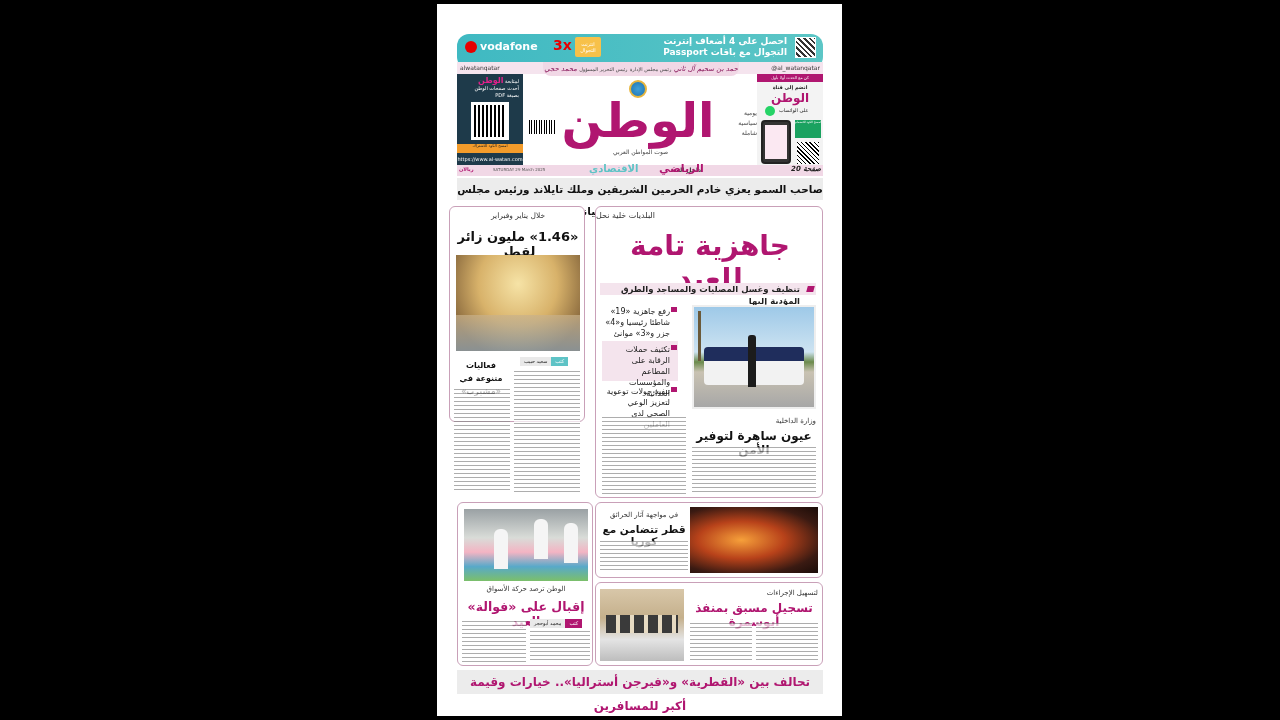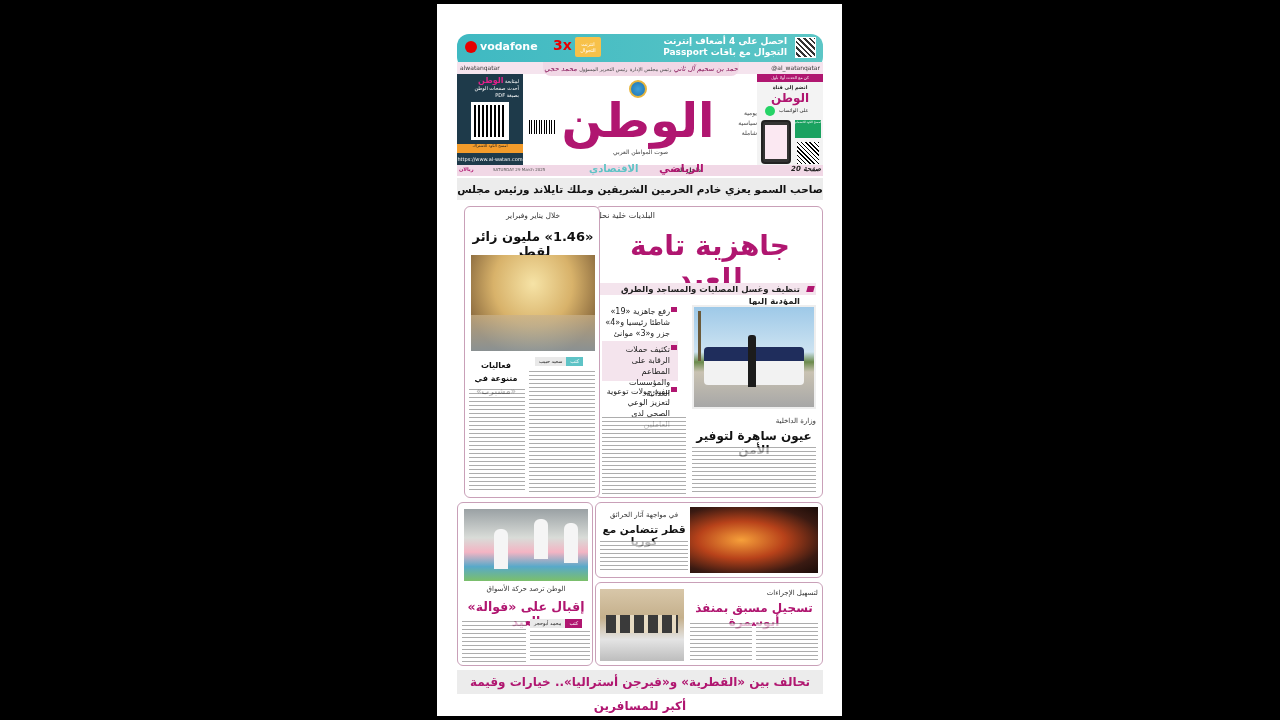--- a/index.html
+++ b/index.html
@@ -73,21 +73,21 @@
   .b3 { left: 6px; top: 176px; height: 30px; }
   .photo-police { left: 96px; top: 98px; width: 124px; height: 104px; background: linear-gradient(180deg,#9ec9e8 0,#cde3f1 45%,#6b8a4b 55%,#c9c2b2 65%,#a7a7a7 100%); border: 2px solid #eee; }
   .photo-police .car { left: 10px; top: 40px; width: 100px; height: 38px; background: #f2f2f2; border-radius: 4px; border-top: 14px solid #1f2d5c; }
   .photo-police .man { left: 54px; top: 28px; width: 8px; height: 52px; background: #1c1c1c; border-radius: 3px 3px 0 0; }
   .photo-police .palm { left: 4px; top: 4px; width: 3px; height: 50px; background: #6b5a3a; }
   .eid .kick2 { left: 96px; top: 210px; width: 124px; text-align: right; font-size: 7px; color: #333; }
   .eid .hl2 { left: 96px; top: 222px; width: 124px; text-align: center; font-size: 12px; font-weight: bold; color: #111; direction: rtl; }
   .eid .txt2 { left: 96px; top: 240px; width: 124px; height: 48px; }
   .eid .txtl { left: 6px; top: 210px; width: 84px; height: 78px; }
 
-  .visitors { left: 27px; top: 202px; width: 136px; height: 292px; }
+  .visitors { left: 12px; top: 202px; width: 136px; height: 216px; }
   .visitors .kick { left: 0; top: 4px; width: 136px; text-align: center; font-size: 7.5px; color: #333; }
   .visitors .hl { left: 0; top: 22px; width: 136px; text-align: center; font-size: 13px; font-weight: bold; color: #111; direction: rtl; }
   .visitors .photo { left: 6px; top: 48px; width: 124px; height: 96px; background: radial-gradient(ellipse at 50% 30%,#f6e3a6,#d8b26a 45%,#8a6a3e 80%); }
   .visitors .photo i { position: absolute; left: 0; bottom: 0; width: 100%; height: 36px; background: linear-gradient(180deg,#c9b18a,#8aa1b6); opacity: .7; }
   .writer { height: 9px; font-size: 5px; line-height: 9px; direction: rtl; display: flex; }
   .writer .k { background: #5ec3c6; color: #fff; padding: 0 4px; }
   .writer .n { background: #e9e9e9; color: #222; padding: 0 4px; }
   .writer.pink .k { background: #b01670; }
   .visitors .writer { left: 70px; top: 150px; }
   .visitors .side-hl { left: 2px; top: 152px; width: 58px; text-align: center; font-size: 8px; font-weight: bold; color: #111; direction: rtl; line-height: 13px; }

